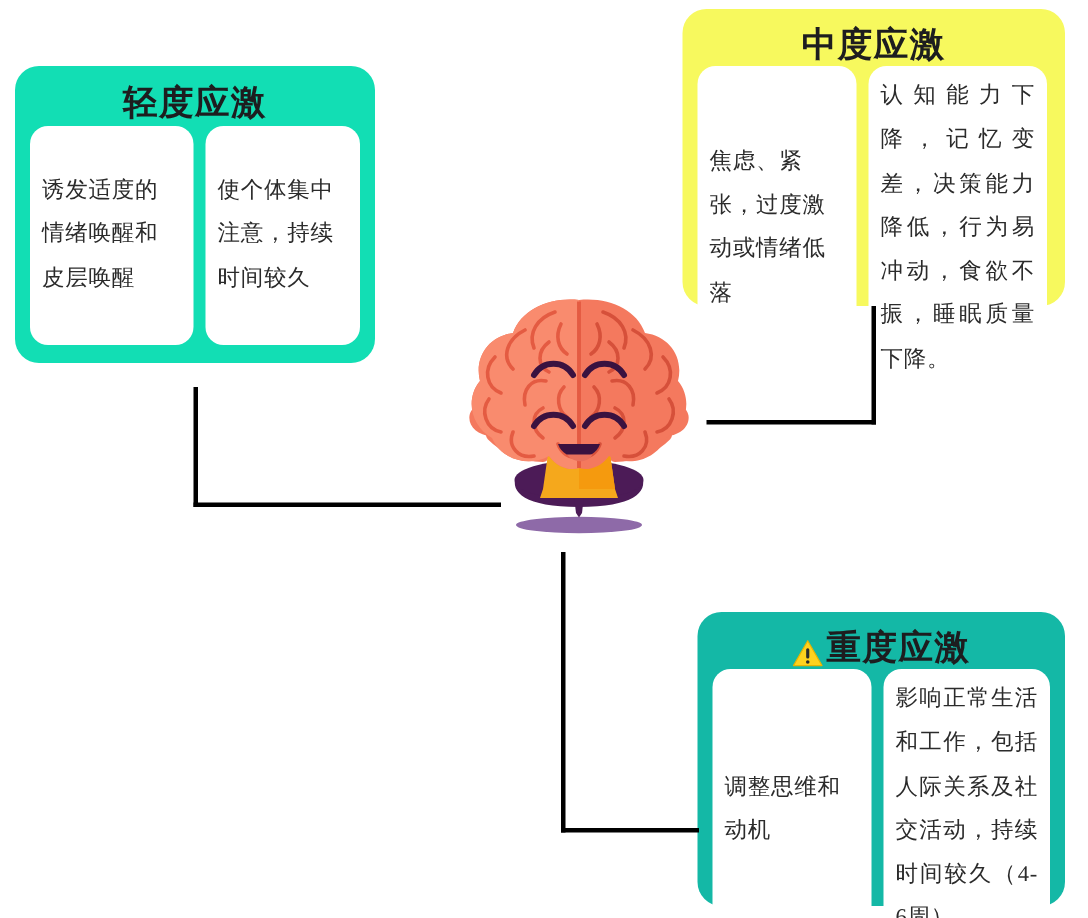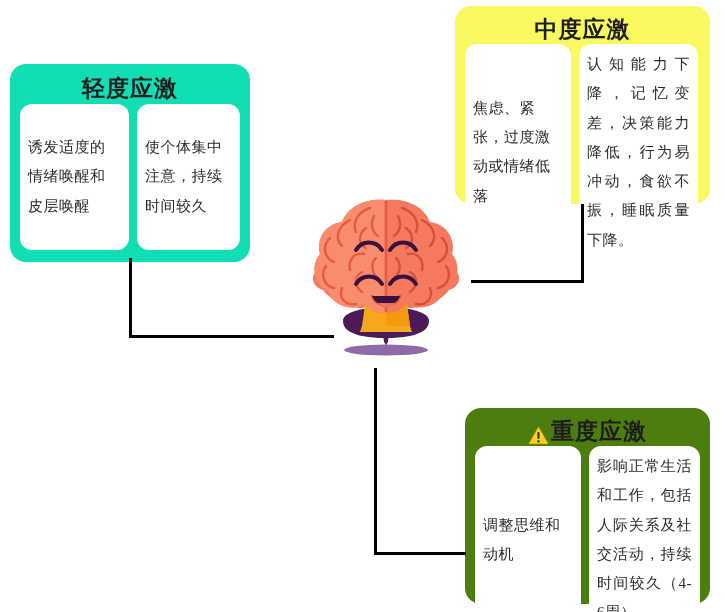--- a/index.html
+++ b/index.html
@@ -64,24 +64,24 @@
     word-break: break-all;
   }
   .card-text.justified {
     text-align: justify;
     text-align-last: left;
   }
 
   
   .panel--mild   { background: #12DEB4; }
   .panel--mod    { background: #F7F95E; }
-  .panel--severe { background: #4d7c0f; }
-
-  
-  #panel-mild   { left: 10px;  top: 64px;  width: 240px; height: 198px; }
+  .panel--severe { background: #14b8a6; }
+
+  
+  #panel-mild   { left: 10px;  top: 44px;  width: 240px; height: 198px; }
   #panel-mild   .card:nth-child(1) { width: 110px; }
   #panel-mild   .card:nth-child(2) { width: 104px; }
 
   #panel-moderate { left: 455px; top: 6px;  width: 255px; height: 198px; }
   #panel-moderate .card:nth-child(1) { width: 106px; }
   #panel-moderate .card:nth-child(2) { width: 119px; }
 
   #panel-severe { left: 465px; top: 408px; width: 245px; height: 196px; }
   #panel-severe .card:nth-child(1) { width: 106px; }
   #panel-severe .card:nth-child(2) { width: 111px; }

